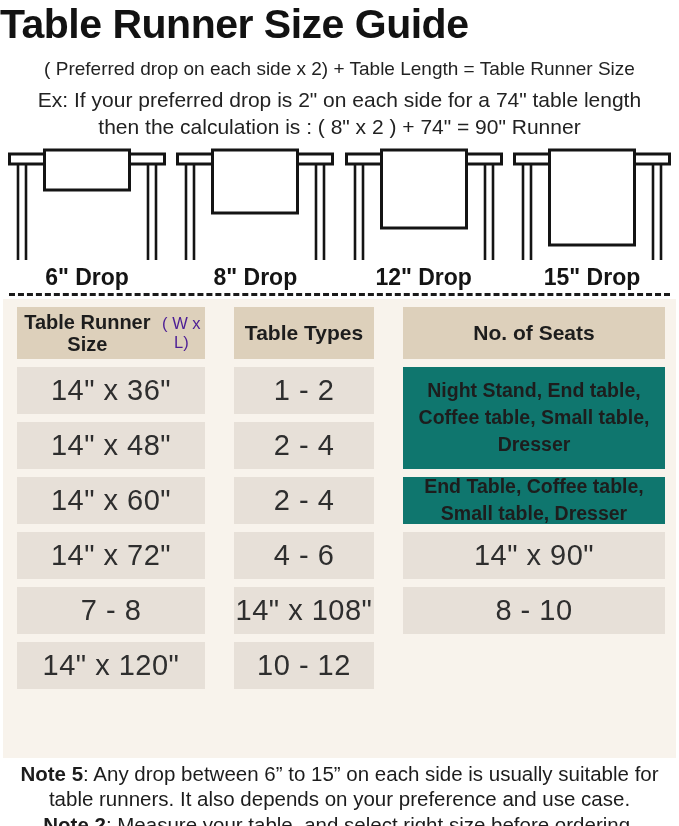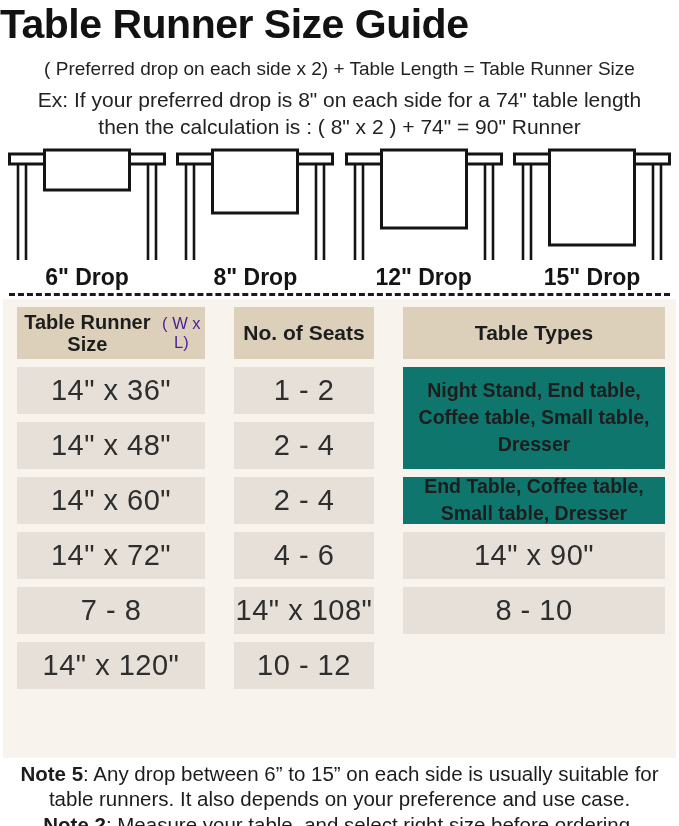--- a/index.html
+++ b/index.html
@@ -82,21 +82,21 @@
   
   .notes { margin-top: 3px; padding: 0 2px; text-align: center; }
   .note { margin: 0; font-size: 20.5px; line-height: 25.5px; color: #1c1c1c; }
   .note b { font-weight: 700; }
 </style>
 </head>
 <body>
 
 <h1 class="title">Table Runner Size Guide</h1>
 <div class="formula">( Preferred drop on each side x 2) + Table Length = Table Runner Size</div>
-<div class="example-line first">Ex: If your preferred drop is 8" on each side for a 74" table length</div>
+<div class="example-line first">Ex: If your preferred drop is 2" on each side for a 74" table length</div>
 <div class="example-line">then the calculation is : ( 8" x 2 ) + 74" = 90" Runner</div>
 
 <div class="illustrations">
   <figure class="fig">
     <svg viewBox="0 0 160 112" aria-hidden="true">
       <rect x="2.5" y="6" width="155" height="10"></rect>
       <line x1="11" y1="16" x2="11" y2="112"></line>
         <line x1="19" y1="16" x2="19" y2="112"></line>
       <line x1="141" y1="16" x2="141" y2="112"></line>
         <line x1="149" y1="16" x2="149" y2="112"></line>
@@ -142,24 +142,24 @@
 <hr class="dashed-divider">
 
 <div class="panel">
   <div class="size-grid">
 
     <div class="cell head-cell">
       <div class="head-main">Table Runner Size</div>
       <div class="head-sub">( W x L)</div>
     </div>
     <div class="cell head-cell">
-      <div class="head-single">No. of Seats</div>
+      <div class="head-single">Table Types</div>
     </div>
     <div class="cell head-cell">
-      <div class="head-single">Table Types</div>
+      <div class="head-single">No. of Seats</div>
     </div>
 
     <div class="cell data-cell">
         <span class="num-text">14" x 36"</span>
       </div>
     <div class="cell data-cell">
         <span class="num-text">1 - 2</span>
       </div>
     <div class="cell types-cell span-a">
         <span class="types-text">Night Stand, End table, Coffee table, Small table, Dresser</span>

